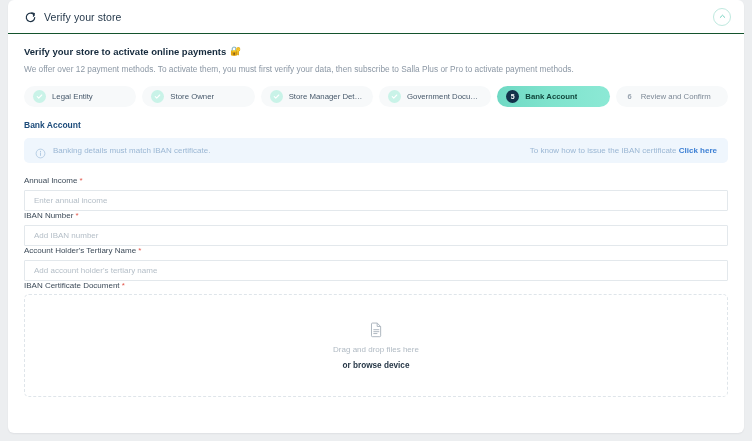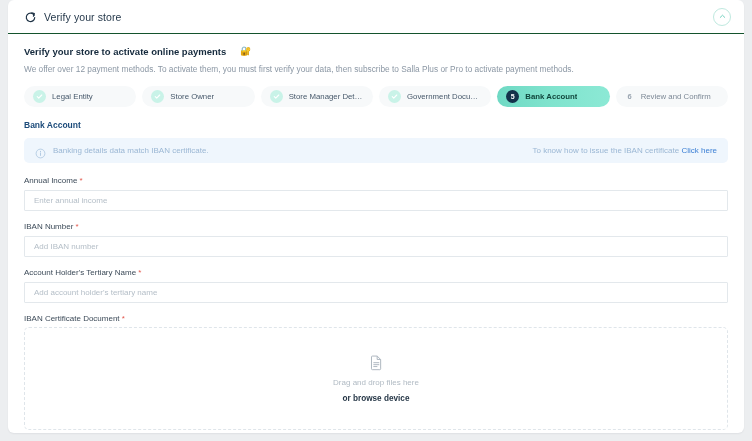--- a/index.html
+++ b/index.html
@@ -56,21 +56,21 @@
   .collapse-btn svg { display: block; }
 
   
   .body { padding: 12px 16px 0 16px; }
 
   .lead-title {
     font-size: 9.5px;
     font-weight: bold;
     color: #152a3d;
     margin: 0 0 7px 0;
-    display: flex; align-items: center; gap: 14px;
+    display: flex; align-items: center; gap: 4px;
   }
   .lead-emoji { font-size: 9px; line-height: 1; }
   .lead-sub {
     font-size: 8.3px;
     color: #8b97a4;
     margin: 0 0 11px 0;
     line-height: 1.35;
   }
 
   
@@ -144,28 +144,28 @@
   }
   .notice-left { display: flex; align-items: center; gap: 7px; }
   .notice-text { font-size: 8px; color: #9bb7d4; }
   .notice-right {
     margin-left: auto;
     font-size: 8px;
     color: #9bb7d4;
   }
   .notice-right a {
     color: #3b7fd4;
-    font-weight: normal;
+    font-weight: bold;
     text-decoration: none;
     cursor: pointer;
   }
   .info-ico { width: 11px; height: 11px; display: block; flex: 0 0 auto; }
 
   
-  .field { margin-bottom: 11px; }
+  .field { }
   .field-label {
     font-size: 8px;
     color: #3c4a58;
     margin-bottom: 4px;
     display: block;
   }
   .req { color: #e2574c; }
   .field-input {
     width: 100%;
     height: 21px;
@@ -289,21 +289,21 @@
 
       <div class="notice">
         <div class="notice-left">
           <span class="info-ico">
             <svg viewBox="0 0 14 14" width="11" height="11" fill="none">
               <circle cx="7" cy="7" r="5.6" stroke="#a9c4de" stroke-width="1"></circle>
               <path d="M7 6.2v3.3" stroke="#a9c4de" stroke-width="1.1" stroke-linecap="round"></path>
               <circle cx="7" cy="4.3" r="0.65" fill="#a9c4de"></circle>
             </svg>
           </span>
-          <span class="notice-text">Banking details data match IBAN certificate.</span>
+          <span class="notice-text">Banking details must match IBAN certificate.</span>
         </div>
         <div class="notice-right">
           <span>To know how to issue the IBAN certificate</span>
           <a>Click here</a>
         </div>
       </div>
 
       <div class="field">
         <label class="field-label">
           <span>Annual Income</span>

